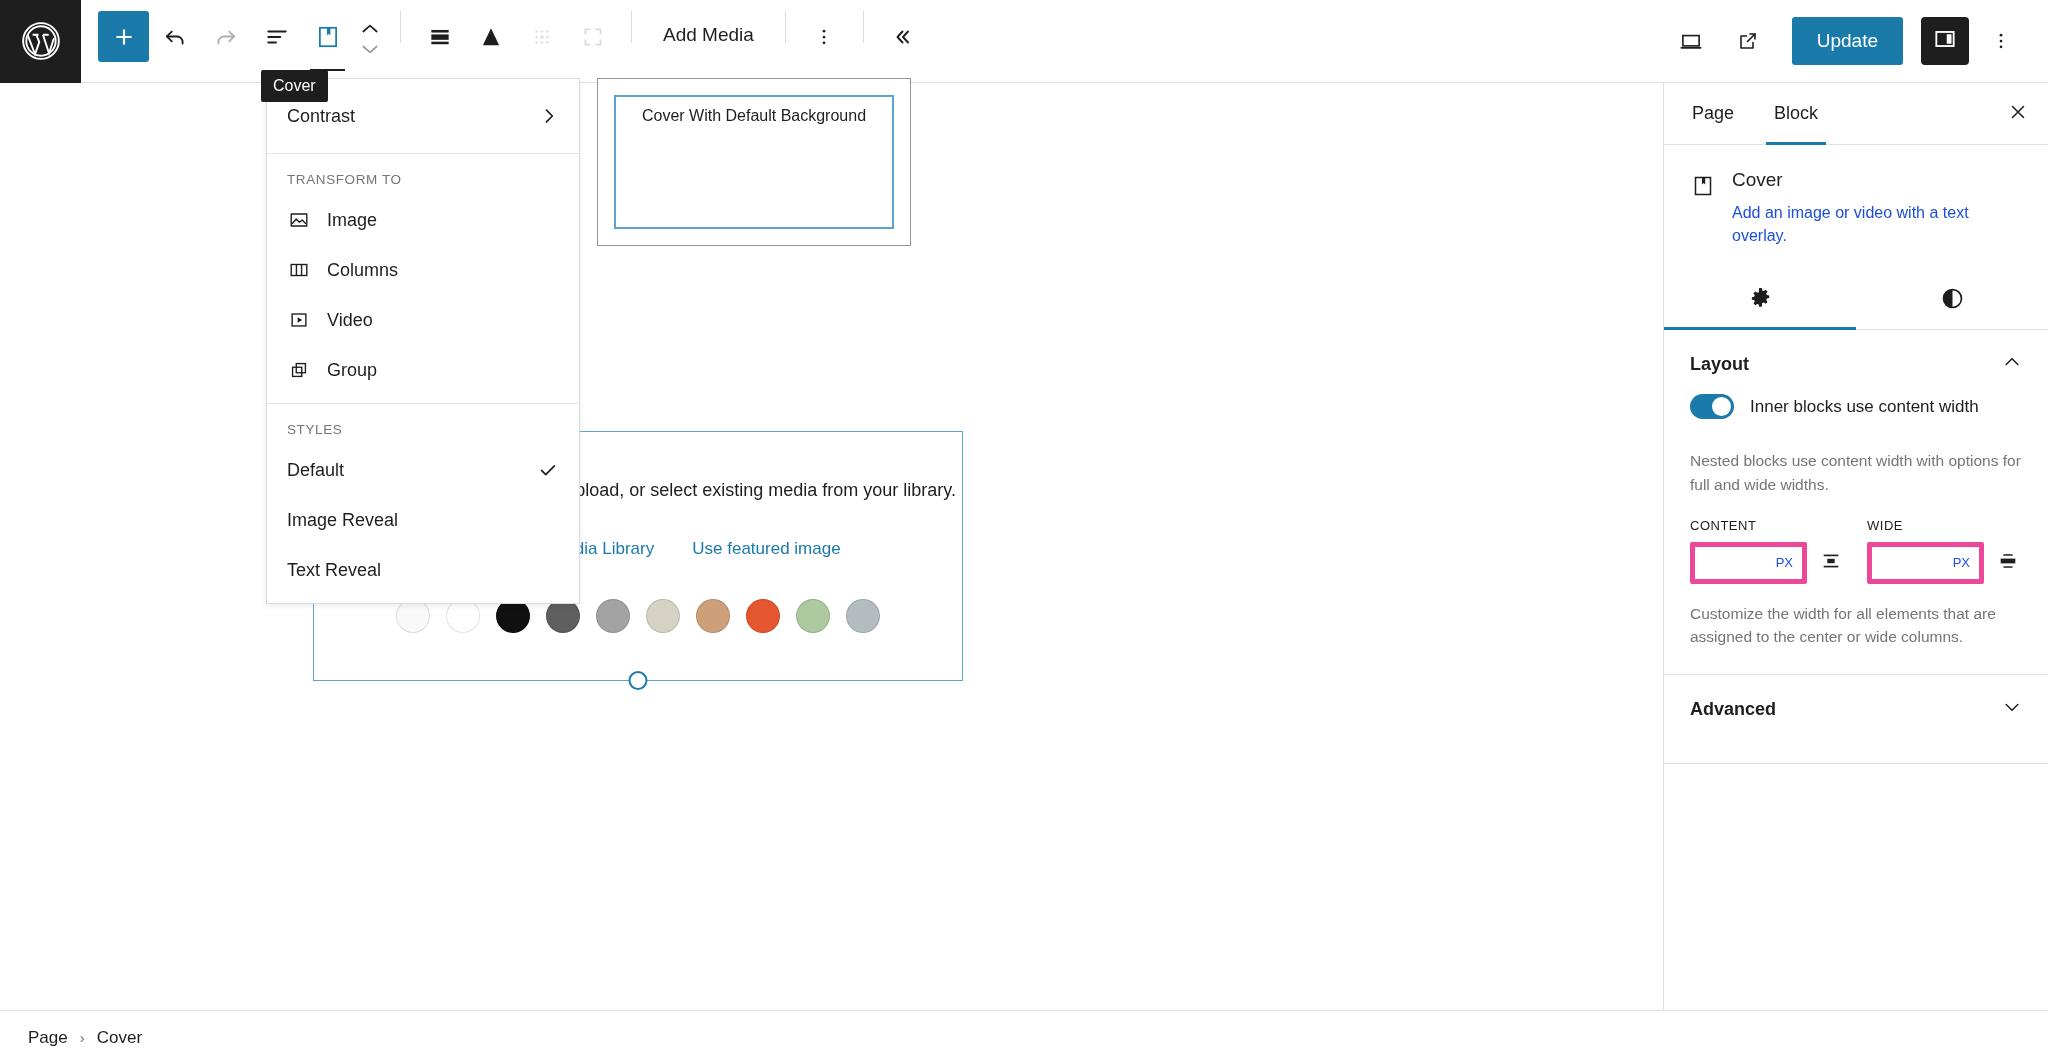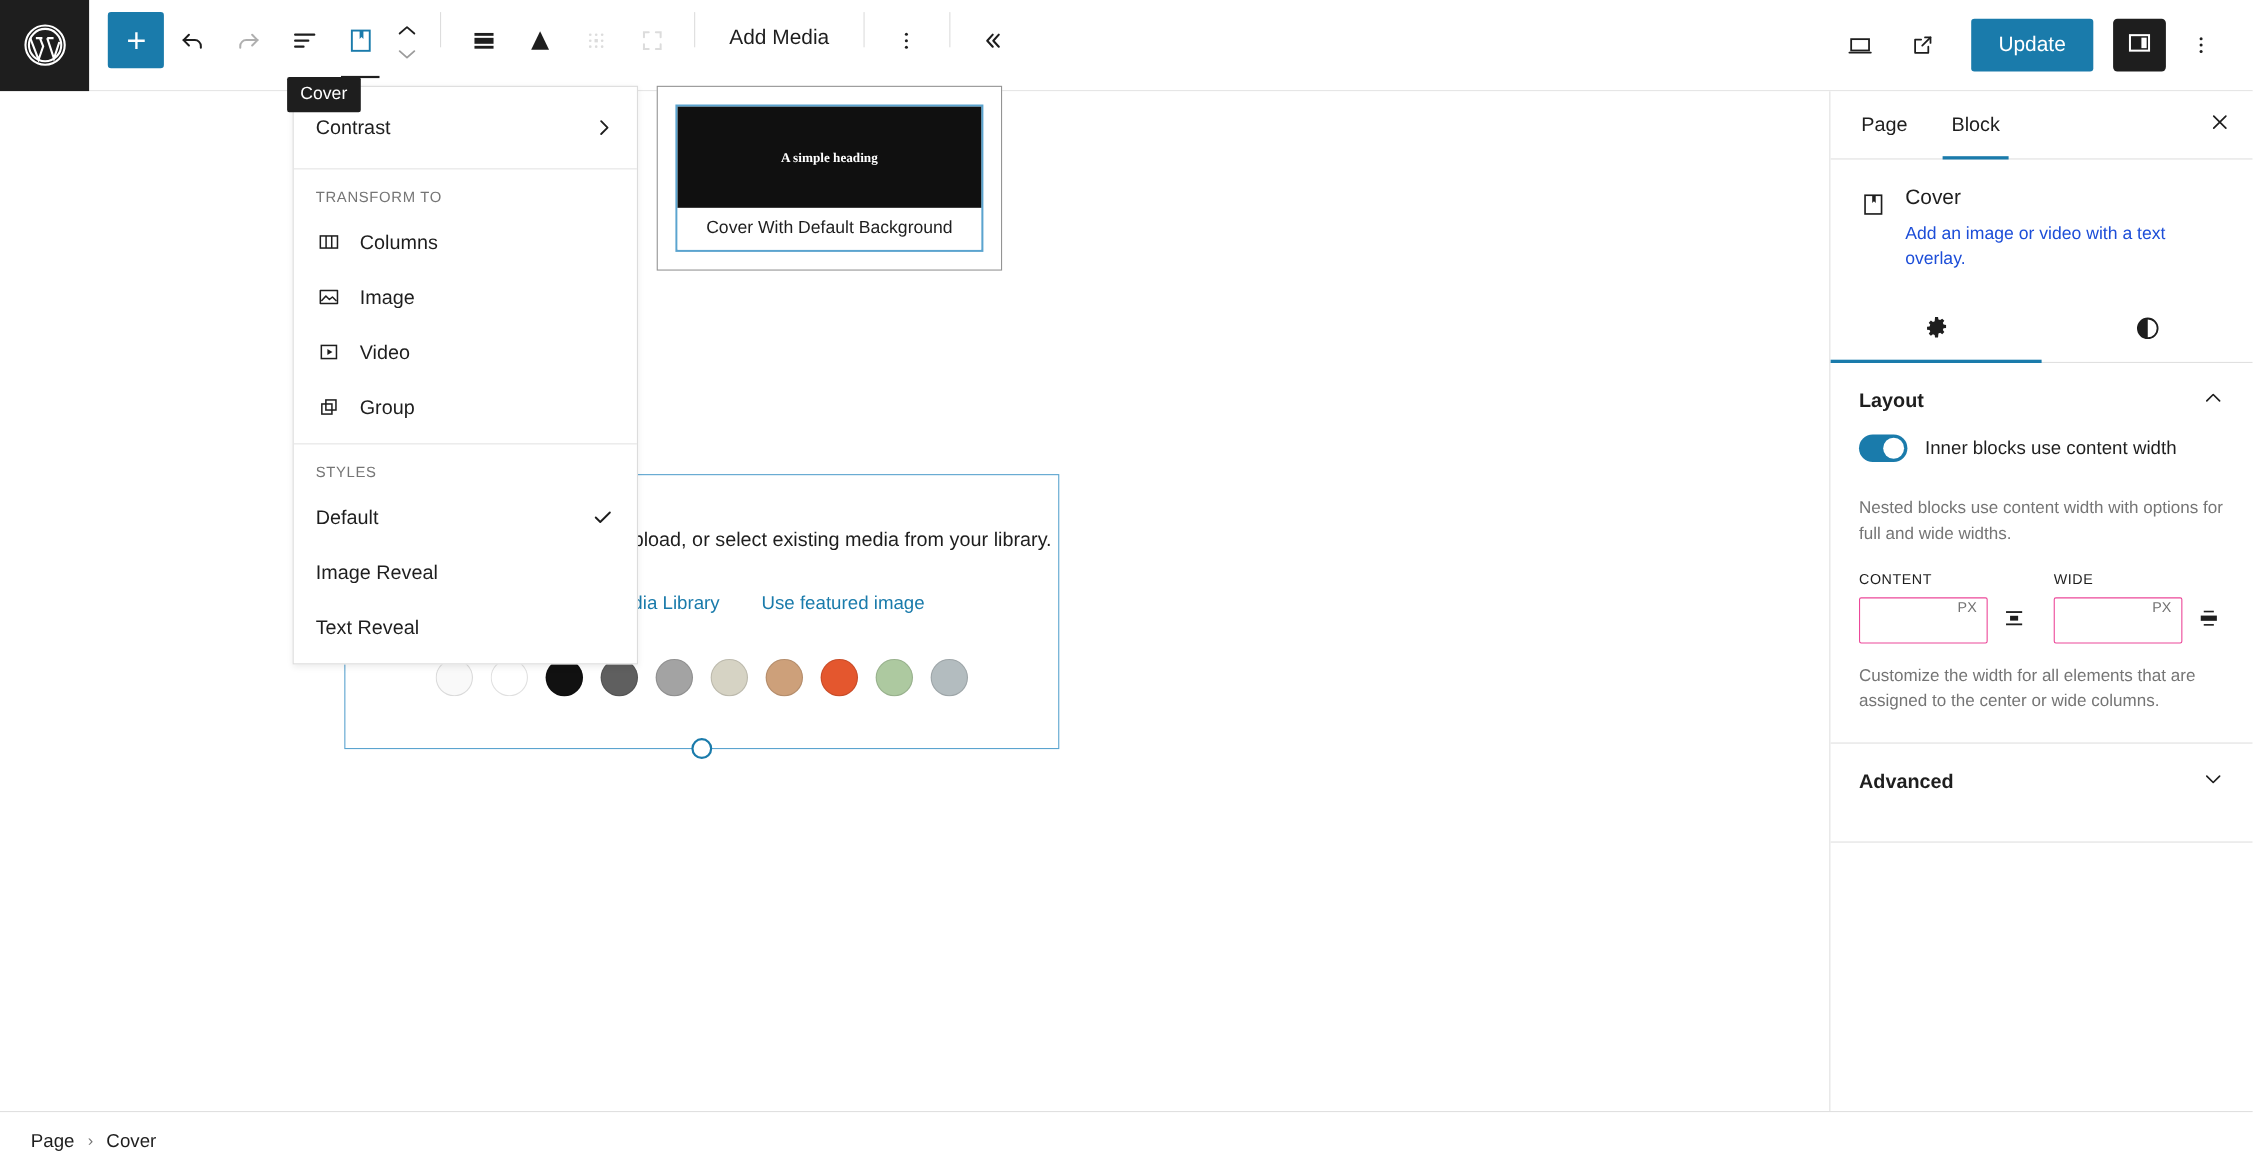--- a/index.html
+++ b/index.html
@@ -201,23 +201,23 @@
   .toggle-label { font-size: 17px; color: #1e1e1e; }
   .help-text { font-size: 15.5px; color: #757575; line-height: 1.5; margin-bottom: 22px; }
   .width-row { display: flex; gap: 22px; margin-bottom: 18px; }
   .width-col { flex: 1; }
   .width-label {
     font-size: 13px; letter-spacing: .5px; color: #1e1e1e; margin-bottom: 9px;
     text-transform: uppercase;
   }
   .width-input-wrap { display: flex; align-items: center; gap: 10px; }
   .width-input {
-    flex: 1; height: 42px; border: 1px solid #ec4899; border-radius: 2px;
-    display: flex; align-items: flex-start; justify-content: flex-end;
-    padding-right: 9px; font-size: 13px; color: #737373; background: #fff;
+    flex: 1; height: 42px; border: 5px solid #ec4899; border-radius: 2px;
+    display: flex; align-items: center; justify-content: flex-end;
+    padding-right: 9px; font-size: 13px; color: #1d4ed8; background: #fff;
   }
   .width-icon-btn {
     width: 28px; height: 34px; display: flex; align-items: center;
     justify-content: center; cursor: pointer; background: none; border: none;
   }
 
   
   #breadcrumb {
     position: absolute; left: 0; bottom: 0; width: 2048px; height: 54px;
     border-top: 1px solid #e0e0e0; background: #fff;
@@ -422,36 +422,36 @@
           </svg>
       </span>
     </div>
   </div>
 
   <div class="menu-section">
     <div class="menu-label">TRANSFORM TO</div>
 
     <div class="menu-item">
       <span class="mi-icon">
+        <svg width="22" height="22" viewBox="0 0 24 24" fill="none" stroke="#1e1e1e" stroke-width="1.5" stroke-linejoin="round">
+          <rect x="3.5" y="5.5" width="17" height="13"></rect>
+            <path d="M4.5 16l4.5-5 3.5 3.5 3-2.5 4 4"></path>
+        </svg>
+      </span>
+      <span class="mi-label">Image</span>
+    </div>
+
+    <div class="menu-item">
+      <span class="mi-icon">
         <svg width="22" height="22" viewBox="0 0 24 24" fill="none" stroke="#1e1e1e" stroke-width="1.5">
           <rect x="3.5" y="6" width="17" height="12"></rect>
             <path d="M9.2 6v12M14.8 6v12"></path>
         </svg>
       </span>
       <span class="mi-label">Columns</span>
-    </div>
-
-    <div class="menu-item">
-      <span class="mi-icon">
-        <svg width="22" height="22" viewBox="0 0 24 24" fill="none" stroke="#1e1e1e" stroke-width="1.5" stroke-linejoin="round">
-          <rect x="3.5" y="5.5" width="17" height="13"></rect>
-            <path d="M4.5 16l4.5-5 3.5 3.5 3-2.5 4 4"></path>
-        </svg>
-      </span>
-      <span class="mi-label">Image</span>
     </div>
 
 
     <div class="menu-item">
       <span class="mi-icon">
         <svg width="22" height="22" viewBox="0 0 24 24" fill="none" stroke="#1e1e1e" stroke-width="1.5">
           <rect x="4.5" y="5.5" width="15" height="13"></rect>
           <path d="M10.5 9l5 3-5 3z" fill="#1e1e1e" stroke="none"></path>
         </svg>
       </span>
@@ -486,23 +486,20 @@
     </div>
 
     <div class="menu-item no-icon">
       <span class="mi-label">Text Reveal</span>
     </div>
   </div>
 </div>
 
 <div id="pattern-popover">
   <div id="pattern-card">
-    <div id="pattern-thumb">
-      <div id="pattern-thumb-text">A simple heading</div>
-    </div>
     <div id="pattern-caption">Cover With Default Background</div>
   </div>
 </div>
 
 <div id="canvas">
   <div id="cover-block">
     <div id="cover-instructions">Drag and drop onto this block, upload, or select existing media from your library.</div>
     <div id="cover-actions">
       <button id="upload-btn">Upload</button>
       <button class="link-btn">Media Library</button>

